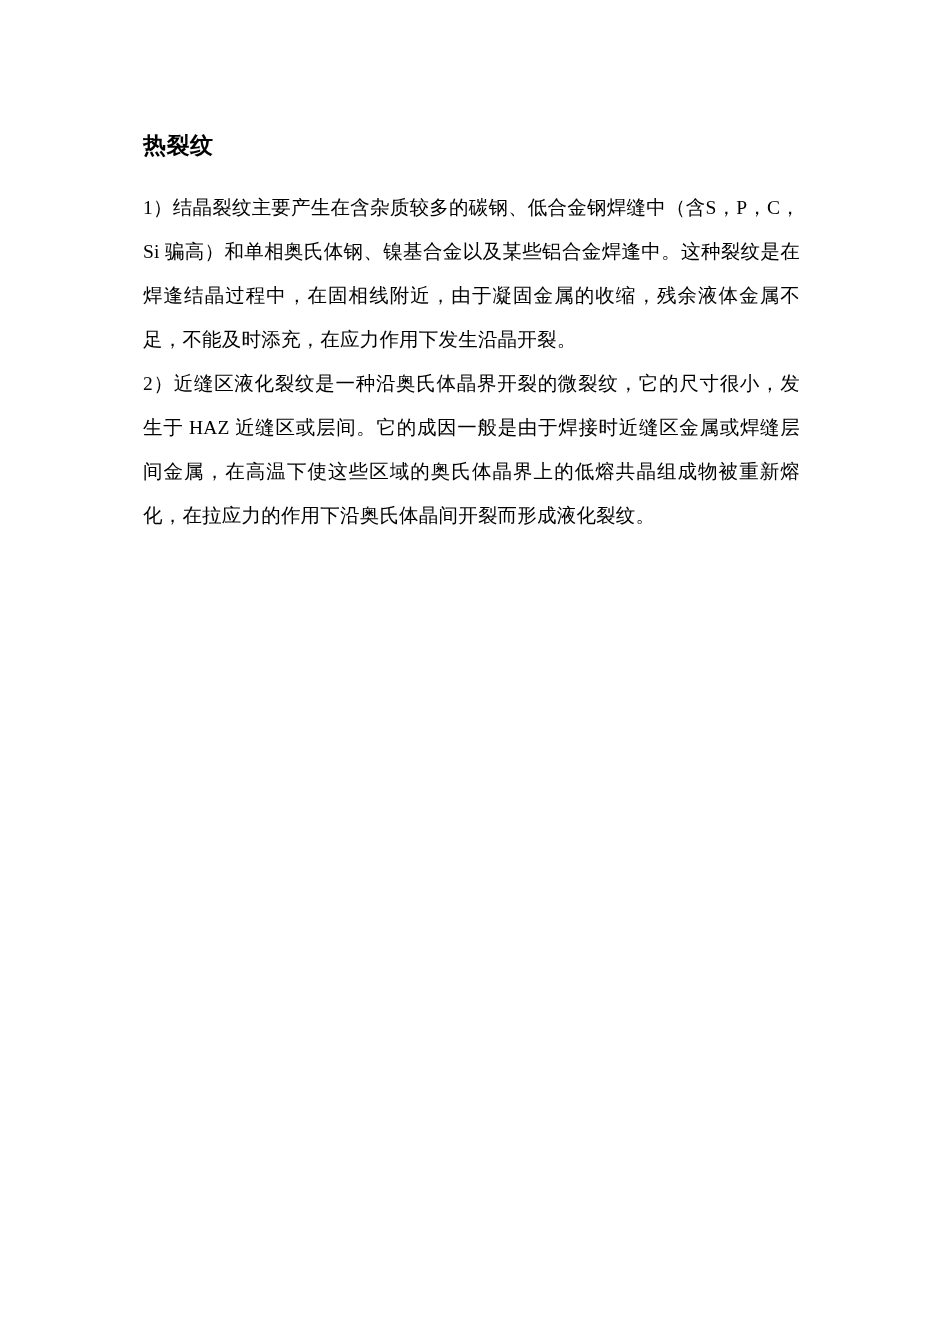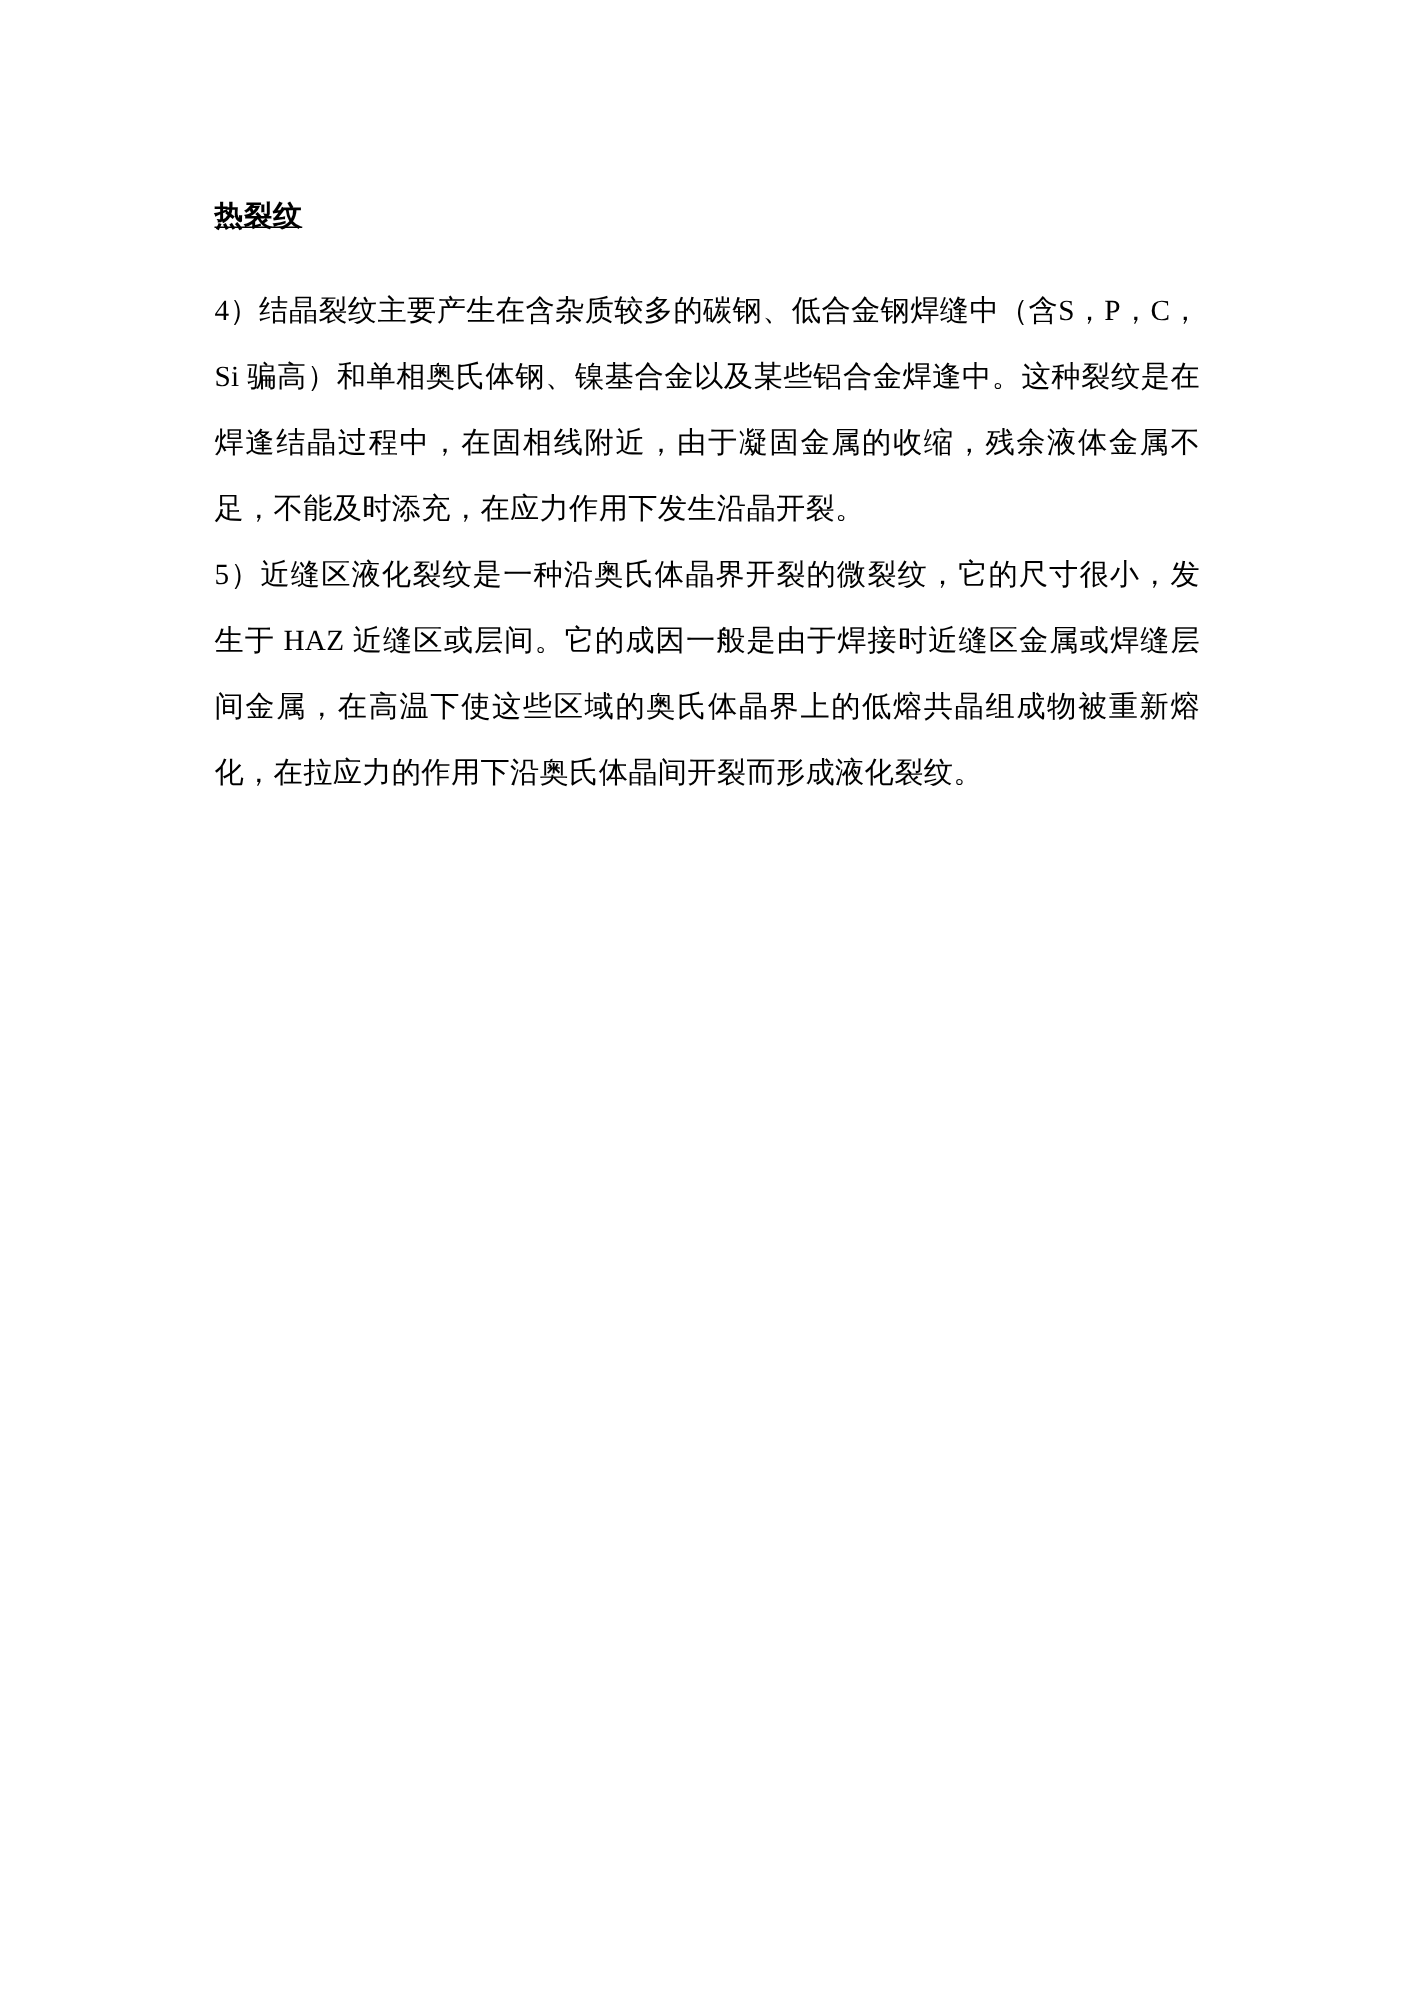--- a/index.html
+++ b/index.html
@@ -18,25 +18,24 @@
     position: relative;
     width: 950px;
     height: 1344px;
     background: #ffffff;
     box-sizing: border-box;
     padding: 130px 150px 0 143px;
   }
   .doc-title {
     font-family: "Liberation Sans", "DejaVu Sans", sans-serif;
     font-weight: bold;
-    font-size: 19px;
+    font-size: 23px;
     line-height: 30px;
     margin: 0 0 14px 0;
     letter-spacing: 0.5px;
-    text-decoration: underline;
   }
   .para {
     font-size: 19.5px;
     line-height: 44px;
     margin: 0;
     text-align: justify;
     text-justify: inter-ideograph;
     letter-spacing: 0.2px;
   }
   .para + .para {
@@ -47,18 +46,18 @@
   }
 </style>
 </head>
 <body>
 
 <div class="page">
 
   <h1 class="doc-title">热裂纹</h1>
 
 
-  <p class="para gap-before">4）结晶裂纹主要产生在含杂质较多的碳钢、低合金钢焊缝中（含S，P，C，Si 骗高）和单相奥氏体钢、镍基合金以及某些铝合金焊逢中。这种裂纹是在焊逢结晶过程中，在固相线附近，由于凝固金属的收缩，残余液体金属不足，不能及时添充，在应力作用下发生沿晶开裂。</p>
+  <p class="para gap-before">1）结晶裂纹主要产生在含杂质较多的碳钢、低合金钢焊缝中（含S，P，C，Si 骗高）和单相奥氏体钢、镍基合金以及某些铝合金焊逢中。这种裂纹是在焊逢结晶过程中，在固相线附近，由于凝固金属的收缩，残余液体金属不足，不能及时添充，在应力作用下发生沿晶开裂。</p>
 
 
-  <p class="para">5）近缝区液化裂纹是一种沿奥氏体晶界开裂的微裂纹，它的尺寸很小，发生于 HAZ 近缝区或层间。它的成因一般是由于焊接时近缝区金属或焊缝层间金属，在高温下使这些区域的奥氏体晶界上的低熔共晶组成物被重新熔化，在拉应力的作用下沿奥氏体晶间开裂而形成液化裂纹。</p>
+  <p class="para">2）近缝区液化裂纹是一种沿奥氏体晶界开裂的微裂纹，它的尺寸很小，发生于 HAZ 近缝区或层间。它的成因一般是由于焊接时近缝区金属或焊缝层间金属，在高温下使这些区域的奥氏体晶界上的低熔共晶组成物被重新熔化，在拉应力的作用下沿奥氏体晶间开裂而形成液化裂纹。</p>
 
 </div>
 
 </body></html>

